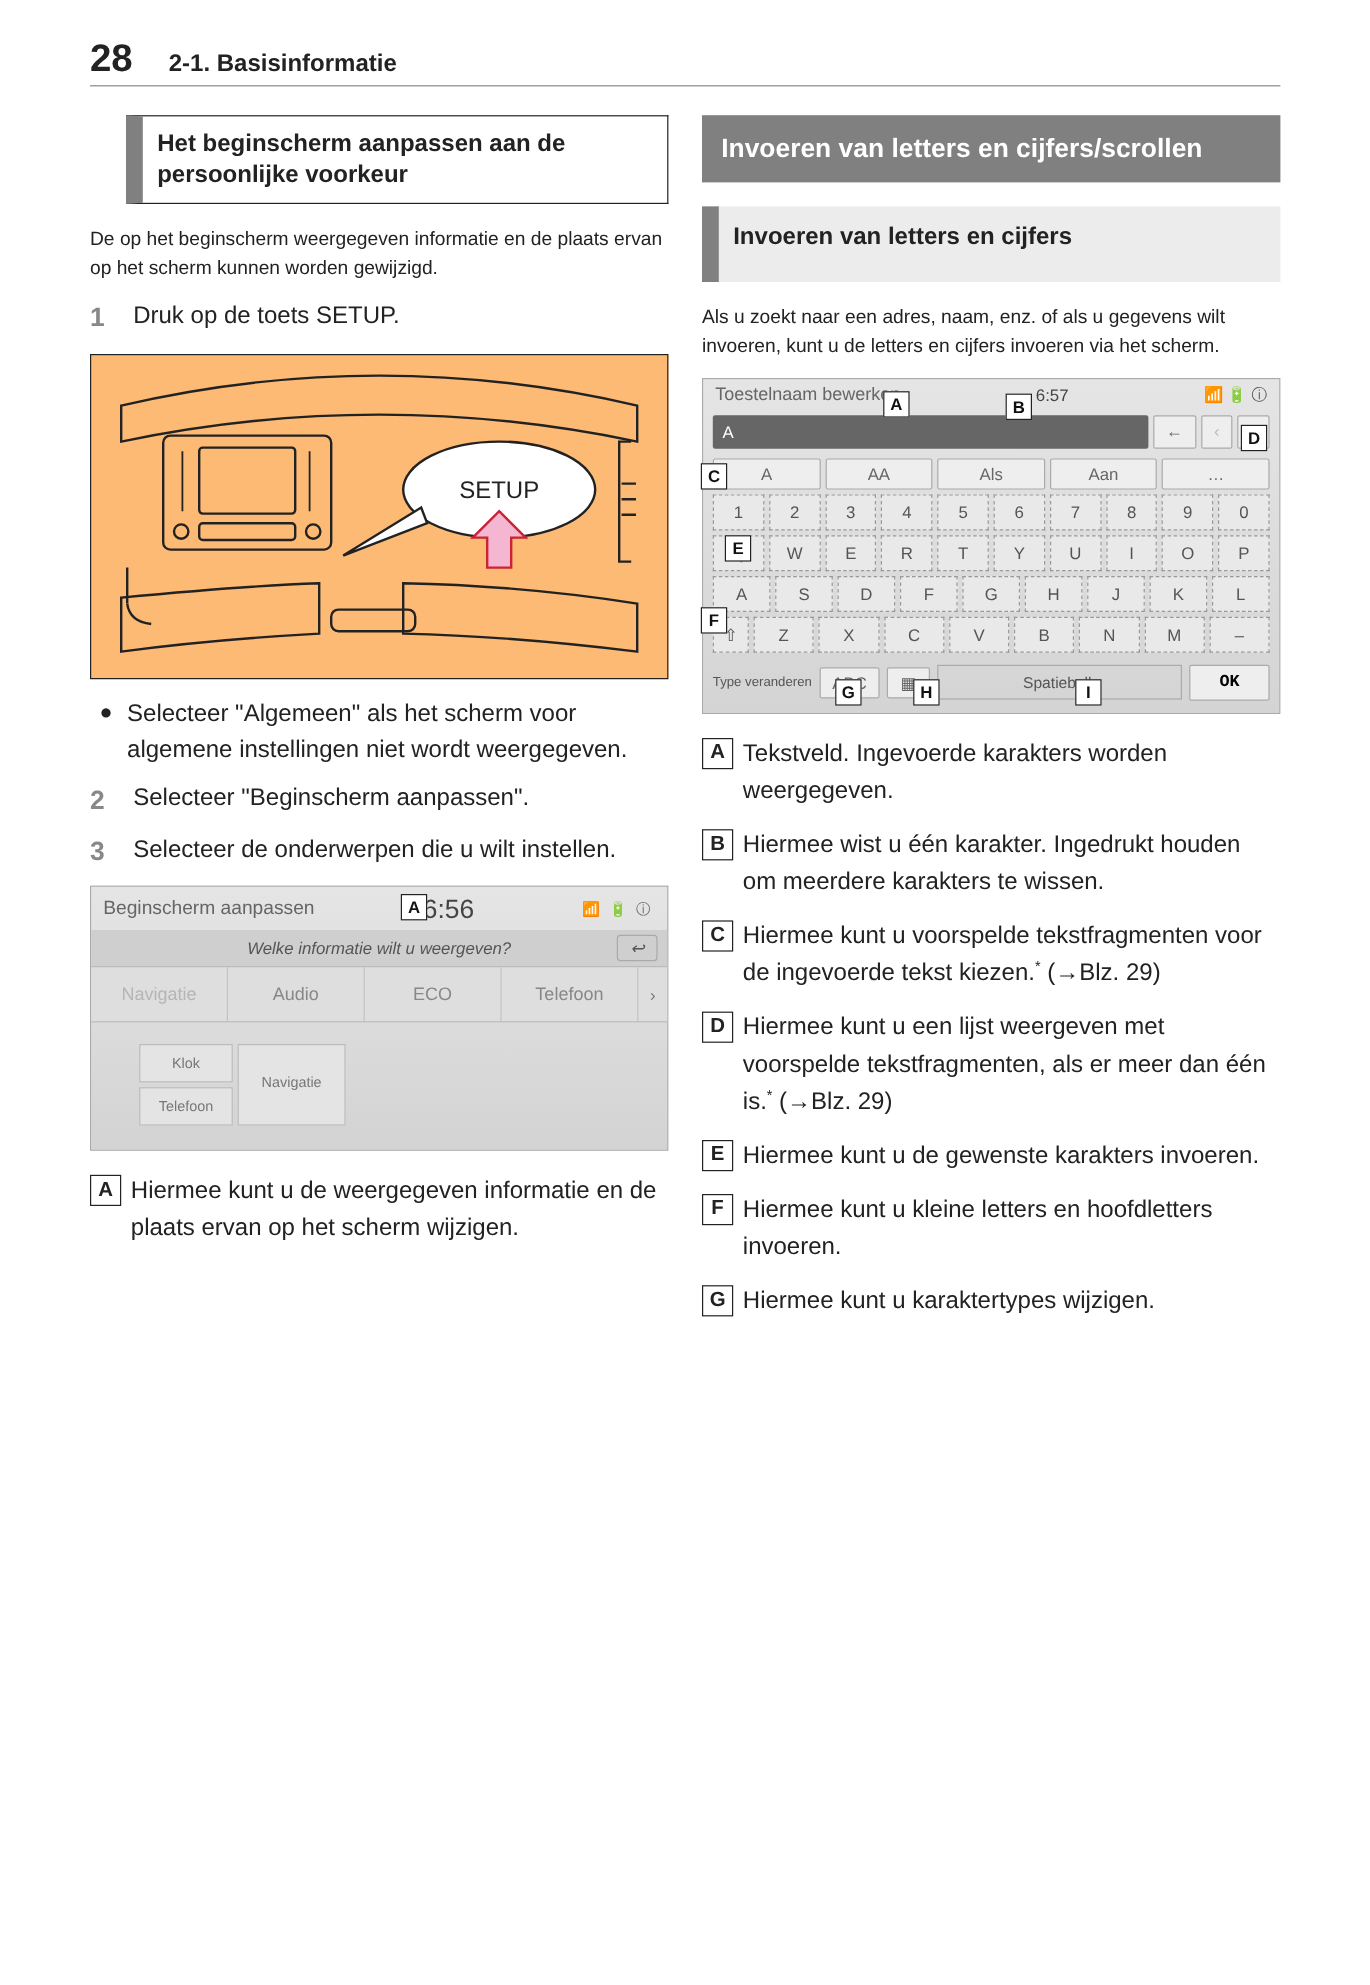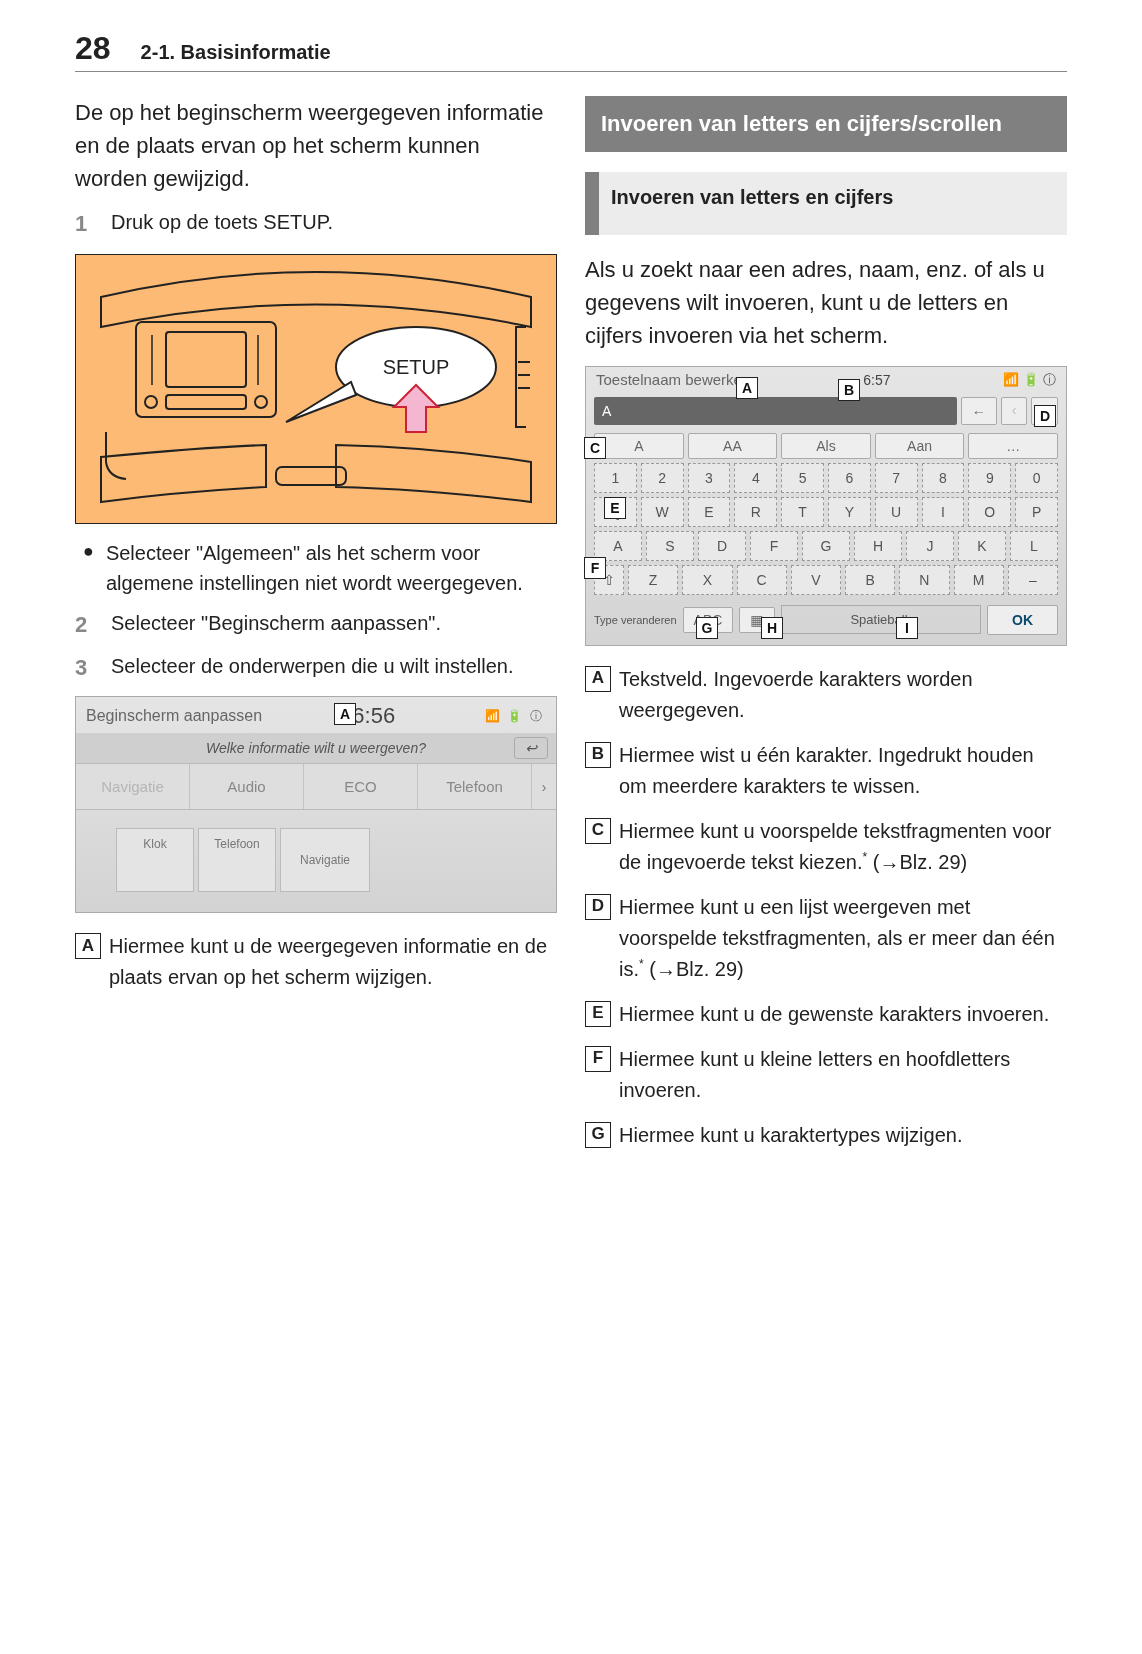--- a/index.html
+++ b/index.html
@@ -60,21 +60,21 @@
       background: #ececec;
       border-left: 14px solid #808080;
       color: #222;
       font-weight: 700;
       font-size: 20px;
       padding: 12px 14px 25px 12px;
       line-height: 1.3;
       margin-bottom: 18px;
     }
     .body-text {
-      font-size: 22px;
+      font-size: 16px;
       line-height: 1.5;
       margin-bottom: 12px;
     }
     .ol-item {
       display: flex;
       gap: 14px;
       font-size: 20px;
       line-height: 1.5;
       margin: 10px 0 10px 0;
     }
@@ -172,21 +172,21 @@
     }
     .ui-tab.disabled { color: #b5b5b5; }
     .ui-tabs .scroll-arrow {
       width: 24px; display: flex; align-items: center; justify-content: center; color:#777;
     }
     .ui-slots {
       display: flex;
       padding: 18px 12px 20px 40px;
       gap: 4px;
     }
-    .ui-slot-col { display: flex; flex-direction: row; gap: 4px; }
+    .ui-slot-col { display: flex; flex-direction: column; gap: 4px; }
     .ui-slot {
       border: 1px solid #bbb;
       background: #e4e4e4;
       font-size: 12px;
       color: #777;
       text-align: center;
       padding: 8px 6px;
       width: 78px;
     }
     .ui-slot.big { width: 90px; padding: 24px 6px; }
@@ -208,21 +208,21 @@
     .kb-hdr .clock { font-size: 14px; color: #444; }
     .kb-input-row {
       display: flex;
       padding: 4px 8px;
       gap: 4px;
       align-items: stretch;
     }
     .kb-input { flex: 1; background: #666; color: #fff; padding: 6px 8px; border-radius: 2px; font-size: 14px; }
     .kb-btn { border: 1px solid #aaa; background: #eee; color: #666; padding: 4px 10px; border-radius: 2px; font-size: 14px; }
     .kb-btn.muted { color: #bbb; }
-    .kb-btn.bold { font-weight: 700; color: #0c4a6e; }
+    .kb-btn.bold { font-weight: 700; color: #000000; font-family: Liberation Mono, monospace; }
     .kb-sugg {
       display: flex;
       padding: 4px 8px 2px 8px;
       gap: 4px;
     }
     .kb-sugg .kb-btn { flex: 1; text-align: center; }
     .kb-grid { padding: 2px 8px 6px 8px; }
     .kb-row { display: flex; gap: 4px; margin-bottom: 4px; }
     .kb-key {
       flex: 1;
@@ -263,20 +263,21 @@
 
 <div class="page">
   <div class="header">
     <div class="page-num">28</div>
     <div class="section-title">2-1. Basisinformatie</div>
   </div>
 
   <div class="columns">
 
     <div class="col">
+      <div class="sub-box">Het beginscherm aanpassen aan de persoonlijke voorkeur</div>
 
       <p class="body-text">De op het beginscherm weergegeven informatie en de plaats ervan op het scherm kunnen worden gewijzigd.</p>
 
       <div class="ol-item">
         <div class="ol-num">1</div>
         <div>Druk op de toets SETUP.</div>
       </div>
 
       <div class="screenshot-box">
         <svg class="dash-svg" viewBox="0 0 440 240">

